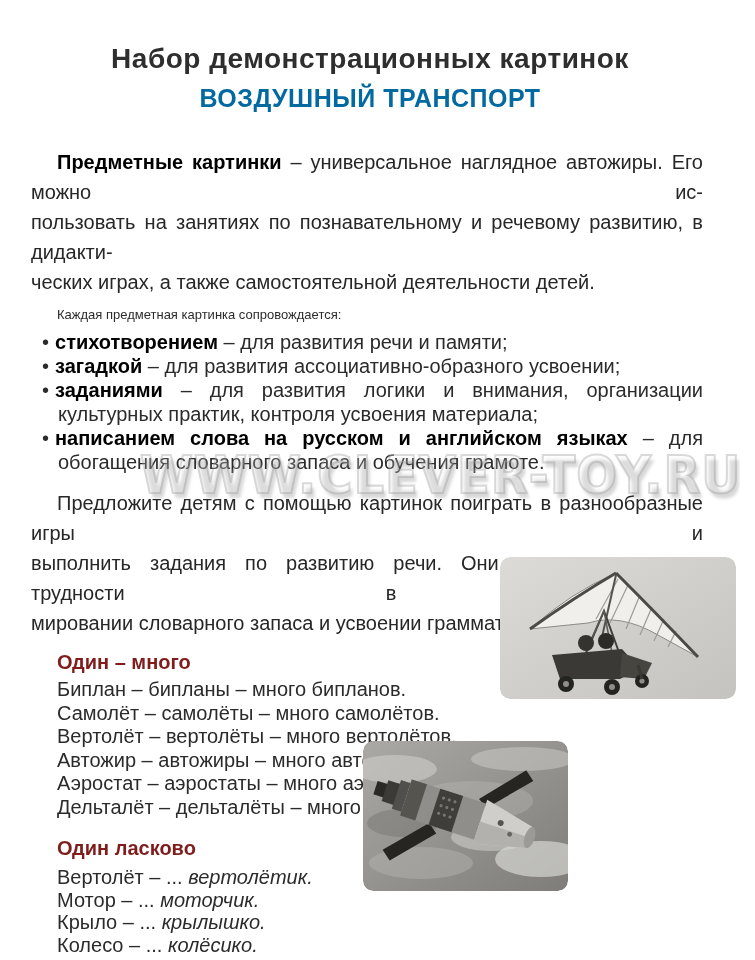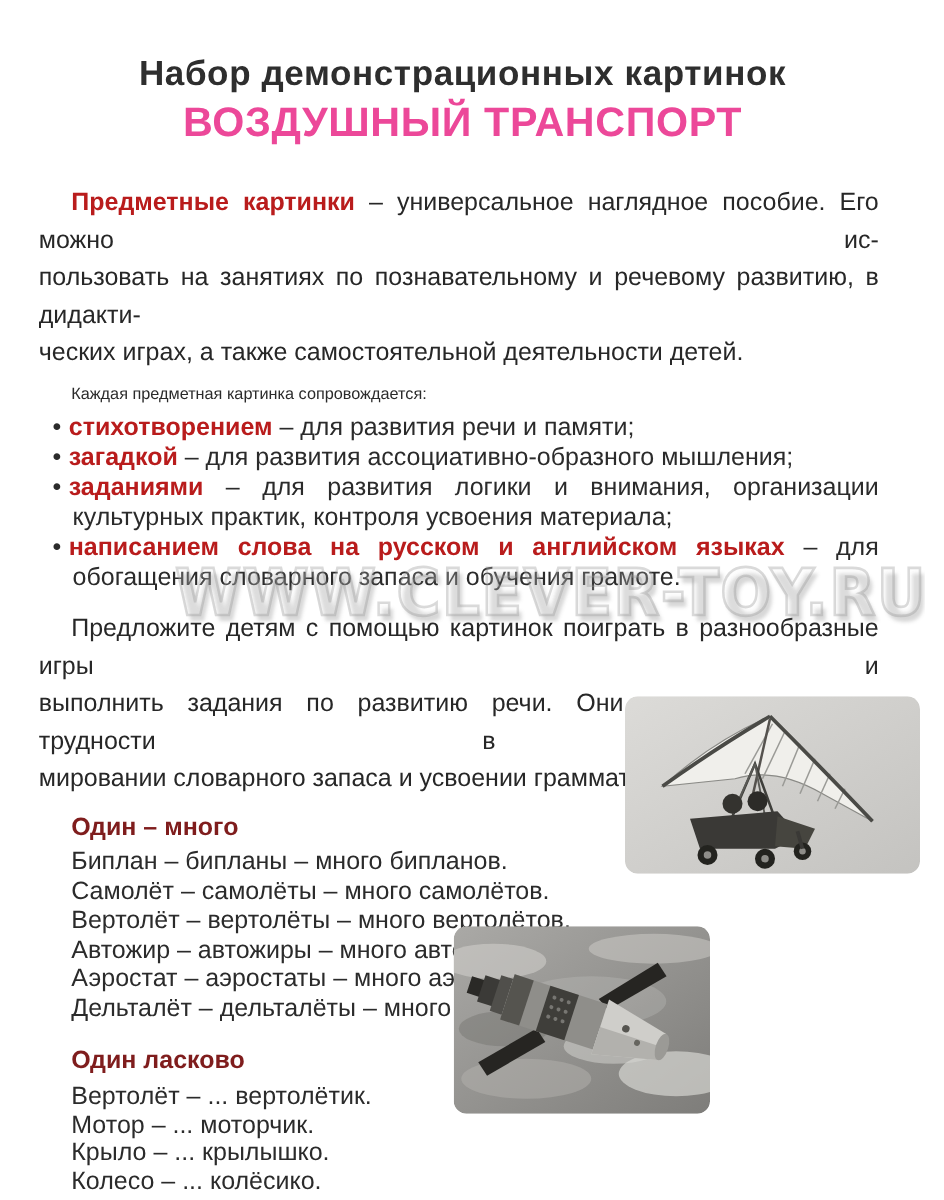--- a/index.html
+++ b/index.html
@@ -1,37 +1,37 @@
 <!DOCTYPE html>
 <html><head>
 <meta charset="utf-8">
 <style>
   html,body{margin:0;padding:0;background:#ffffff;}
   .page{
     position:relative;width:740px;height:960px;overflow:hidden;background:#ffffff;
     font-family:"Liberation Sans","DejaVu Sans",sans-serif;color:#2b2b2b;
   }
   .title1{padding-top:44px;text-align:center;font-size:28px;line-height:30px;font-weight:700;color:#2e2e2e;letter-spacing:.5px;}
-  .title2{margin-top:7px;text-align:center;font-size:33px;line-height:34px;font-weight:700;color:#ec4899;letter-spacing:.5px;}
+  .title2{margin-top:7px;text-align:center;font-size:25px;line-height:34px;font-weight:700;color:#0369a1;letter-spacing:.5px;}
   .para{margin:0 37px 0 31px;font-size:20px;line-height:30px;color:#272727;}
   .para1{margin-top:32px;}
   .para2{margin-top:14px;}
   .pline{white-space:normal;}
   .jlast{text-align:justify;text-align-last:justify;}
   .ind{text-indent:26px;}
-  .b{font-weight:700;color:#b91c1c;}
+  .b{font-weight:700;color:#000000;}
   .list-intro{margin:6px 37px 0 57px;font-size:13px;line-height:24px;}
   .bullets{margin:3px 37px 0 42px;font-size:20px;line-height:24px;}
   .bitem{padding-left:16px;text-indent:-16px;text-align:justify;}
   .bullet{margin-right:6px;}
   .sec-h{margin:12px 37px 0 57px;font-size:20px;line-height:24px;font-weight:700;color:#7f1d1d;}
   .sec-h2{margin-top:17px;}
   .wlist{margin:4px 37px 0 57px;font-size:20px;line-height:23.5px;}
   .wlist2{line-height:22.5px;margin-top:6px;}
-  .dim{font-weight:500;}
+  .dim{font-style:italic;font-weight:500;}
   .watermark{
     position:absolute;left:140px;top:447px;white-space:nowrap;z-index:5;pointer-events:none;
     font-family:"DejaVu Sans",sans-serif;font-weight:800;font-size:48px;letter-spacing:1px;
     color:rgba(244,244,244,0.16);
     -webkit-text-stroke:2px rgba(150,150,150,0.35);
     text-shadow:3px 4px 3px rgba(110,110,110,0.28);
     transform:scaleY(1.08);
   }
   .photo{position:absolute;border-radius:10px;display:block;}
   .photo-trike{left:500px;top:557px;}
@@ -39,30 +39,30 @@
 </style>
 </head>
 <body>
 
 <div class="page">
 
   <div class="title1">Набор демонстрационных картинок</div>
   <div class="title2">ВОЗДУШНЫЙ ТРАНСПОРТ</div>
 
   <div class="para para1">
-    <div class="pline jlast ind"><span class="b">Предметные картинки</span><span> – универсальное наглядное пособие. Его можно ис-</span></div>
+    <div class="pline jlast ind"><span class="b">Предметные картинки</span><span> – универсальное наглядное автожиры. Его можно ис-</span></div>
     <div class="pline jlast">пользовать на занятиях по познавательному и речевому развитию, в дидакти-</div>
     <div class="pline">ческих играх, а также самостоятельной деятельности детей.</div>
   </div>
 
   <div class="list-intro">Каждая предметная картинка сопровождается:</div>
 
   <div class="bullets">
     <div class="bitem"><span class="bullet">•</span><span class="b">стихотворением</span><span> – для развития речи и памяти;</span></div>
-    <div class="bitem"><span class="bullet">•</span><span class="b">загадкой</span><span> – для развития ассоциативно-образного мышления;</span></div>
+    <div class="bitem"><span class="bullet">•</span><span class="b">загадкой</span><span> – для развития ассоциативно-образного усвоении;</span></div>
     <div class="bitem"><span class="bullet">•</span><span class="b">заданиями</span><span> – для развития логики и внимания, организации культурных практик, контроля усвоения материала;</span></div>
     <div class="bitem"><span class="bullet">•</span><span class="b">написанием слова на русском и английском языках</span><span> – для обогащения словарного запаса и обучения грамоте.</span></div>
   </div>
 
   <div class="para para2">
     <div class="pline jlast ind">Предложите детям с помощью картинок поиграть в разнообразные игры и</div>
     <div class="pline jlast">выполнить задания по развитию речи. Они помогут устранить трудности в фор-</div>
     <div class="pline">мировании словарного запаса и усвоении грамматических категорий.</div>
   </div>
 

